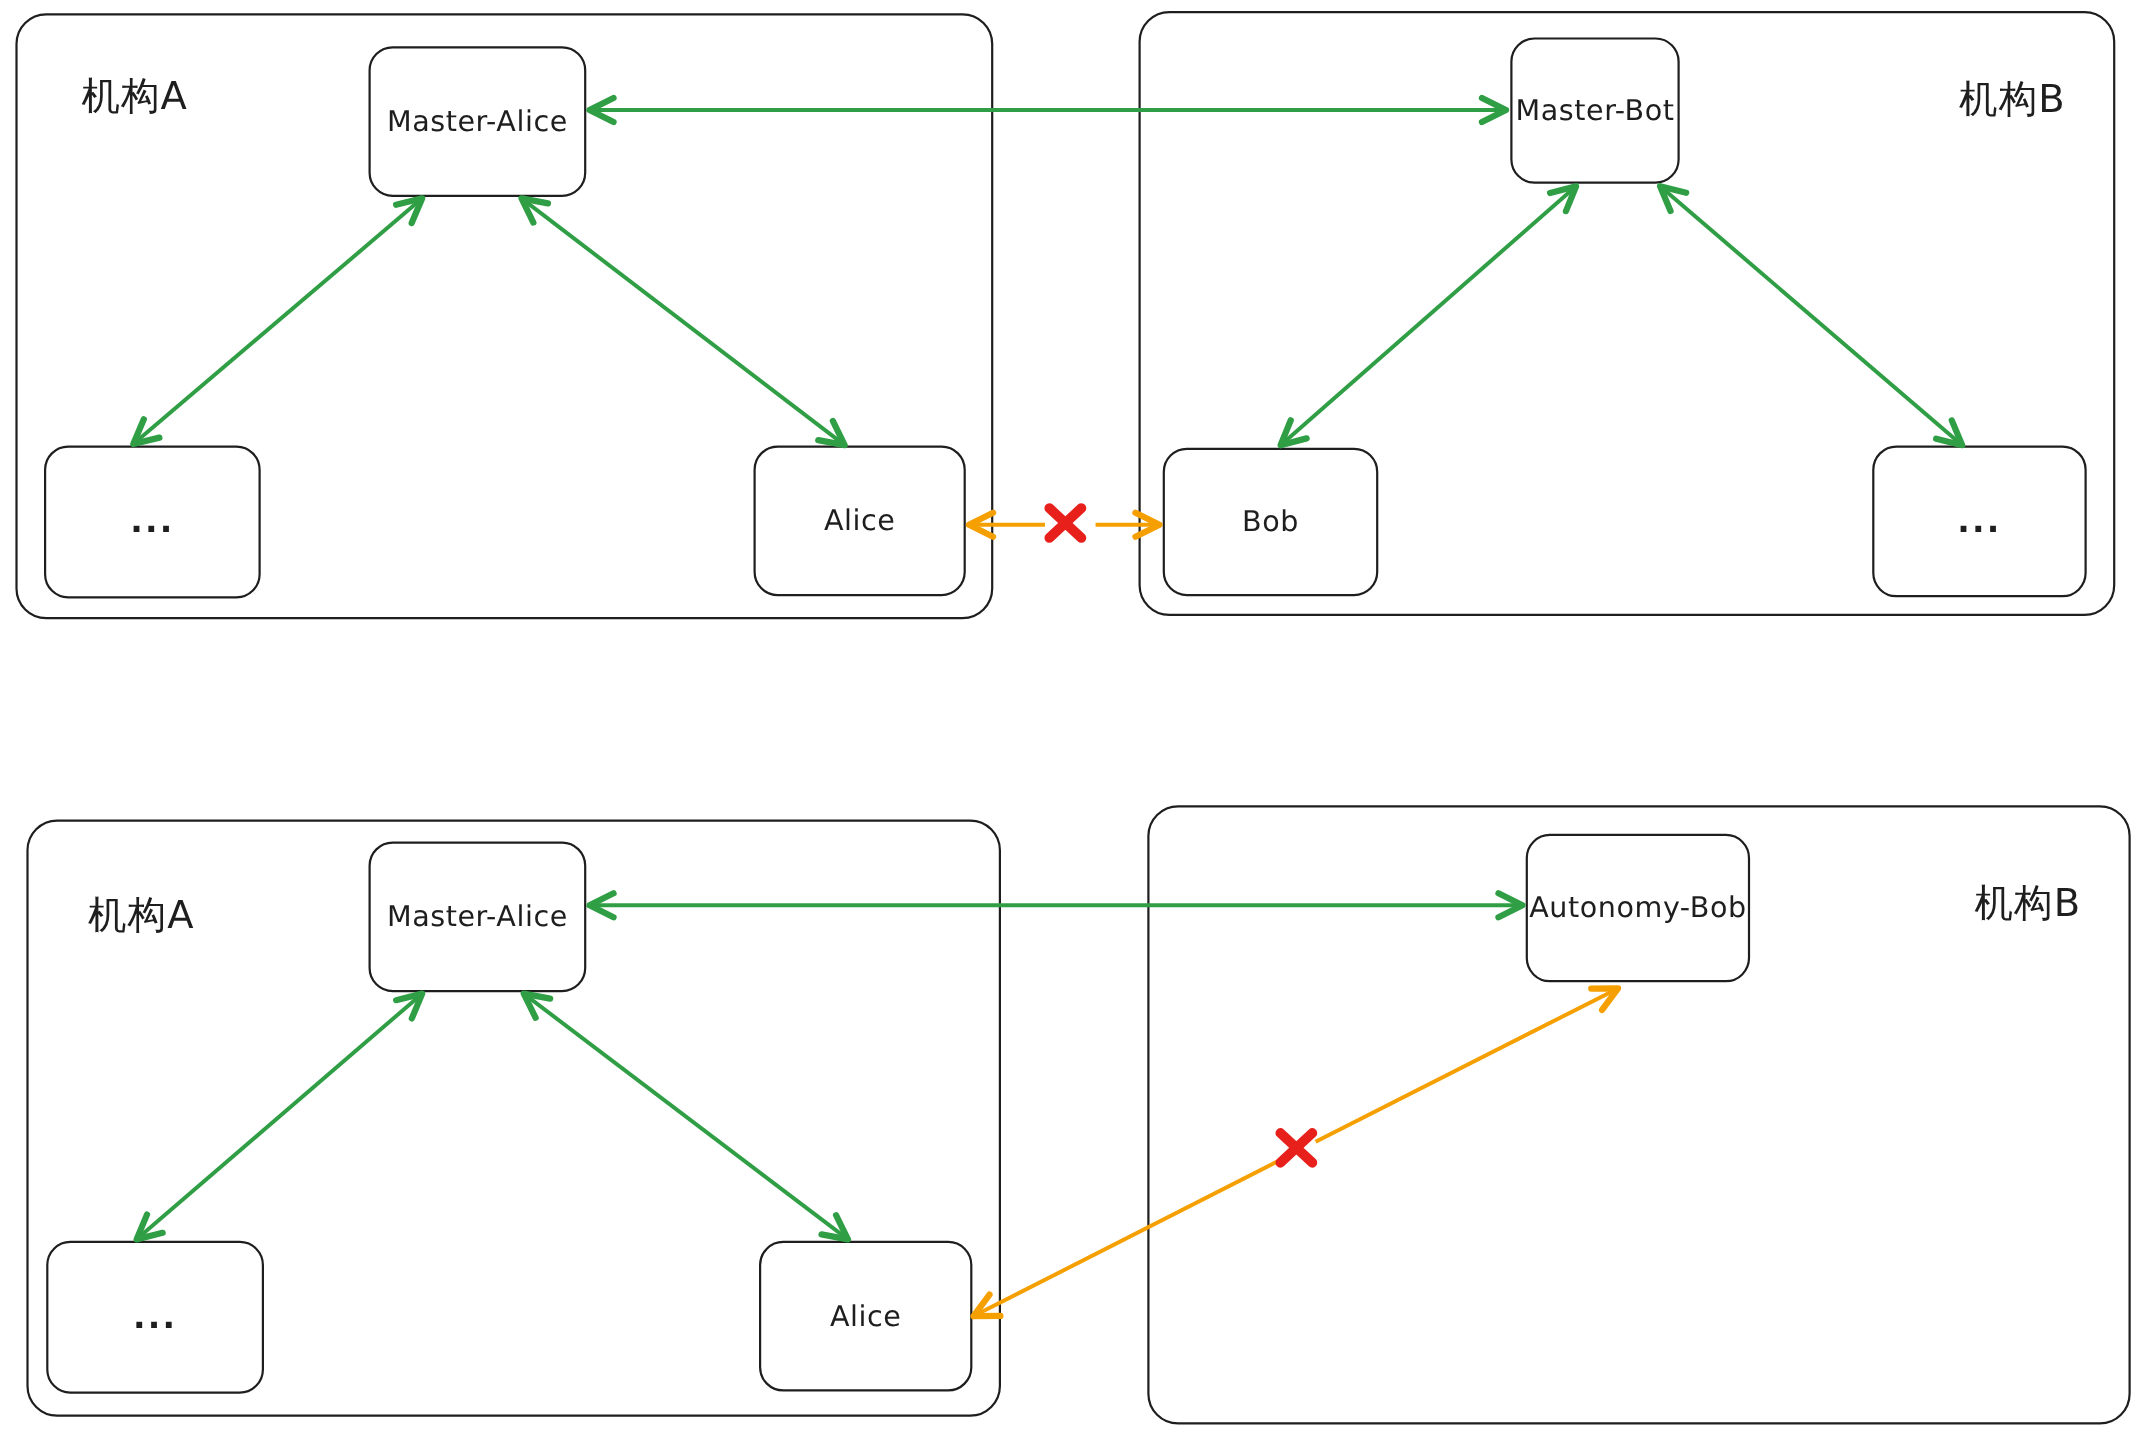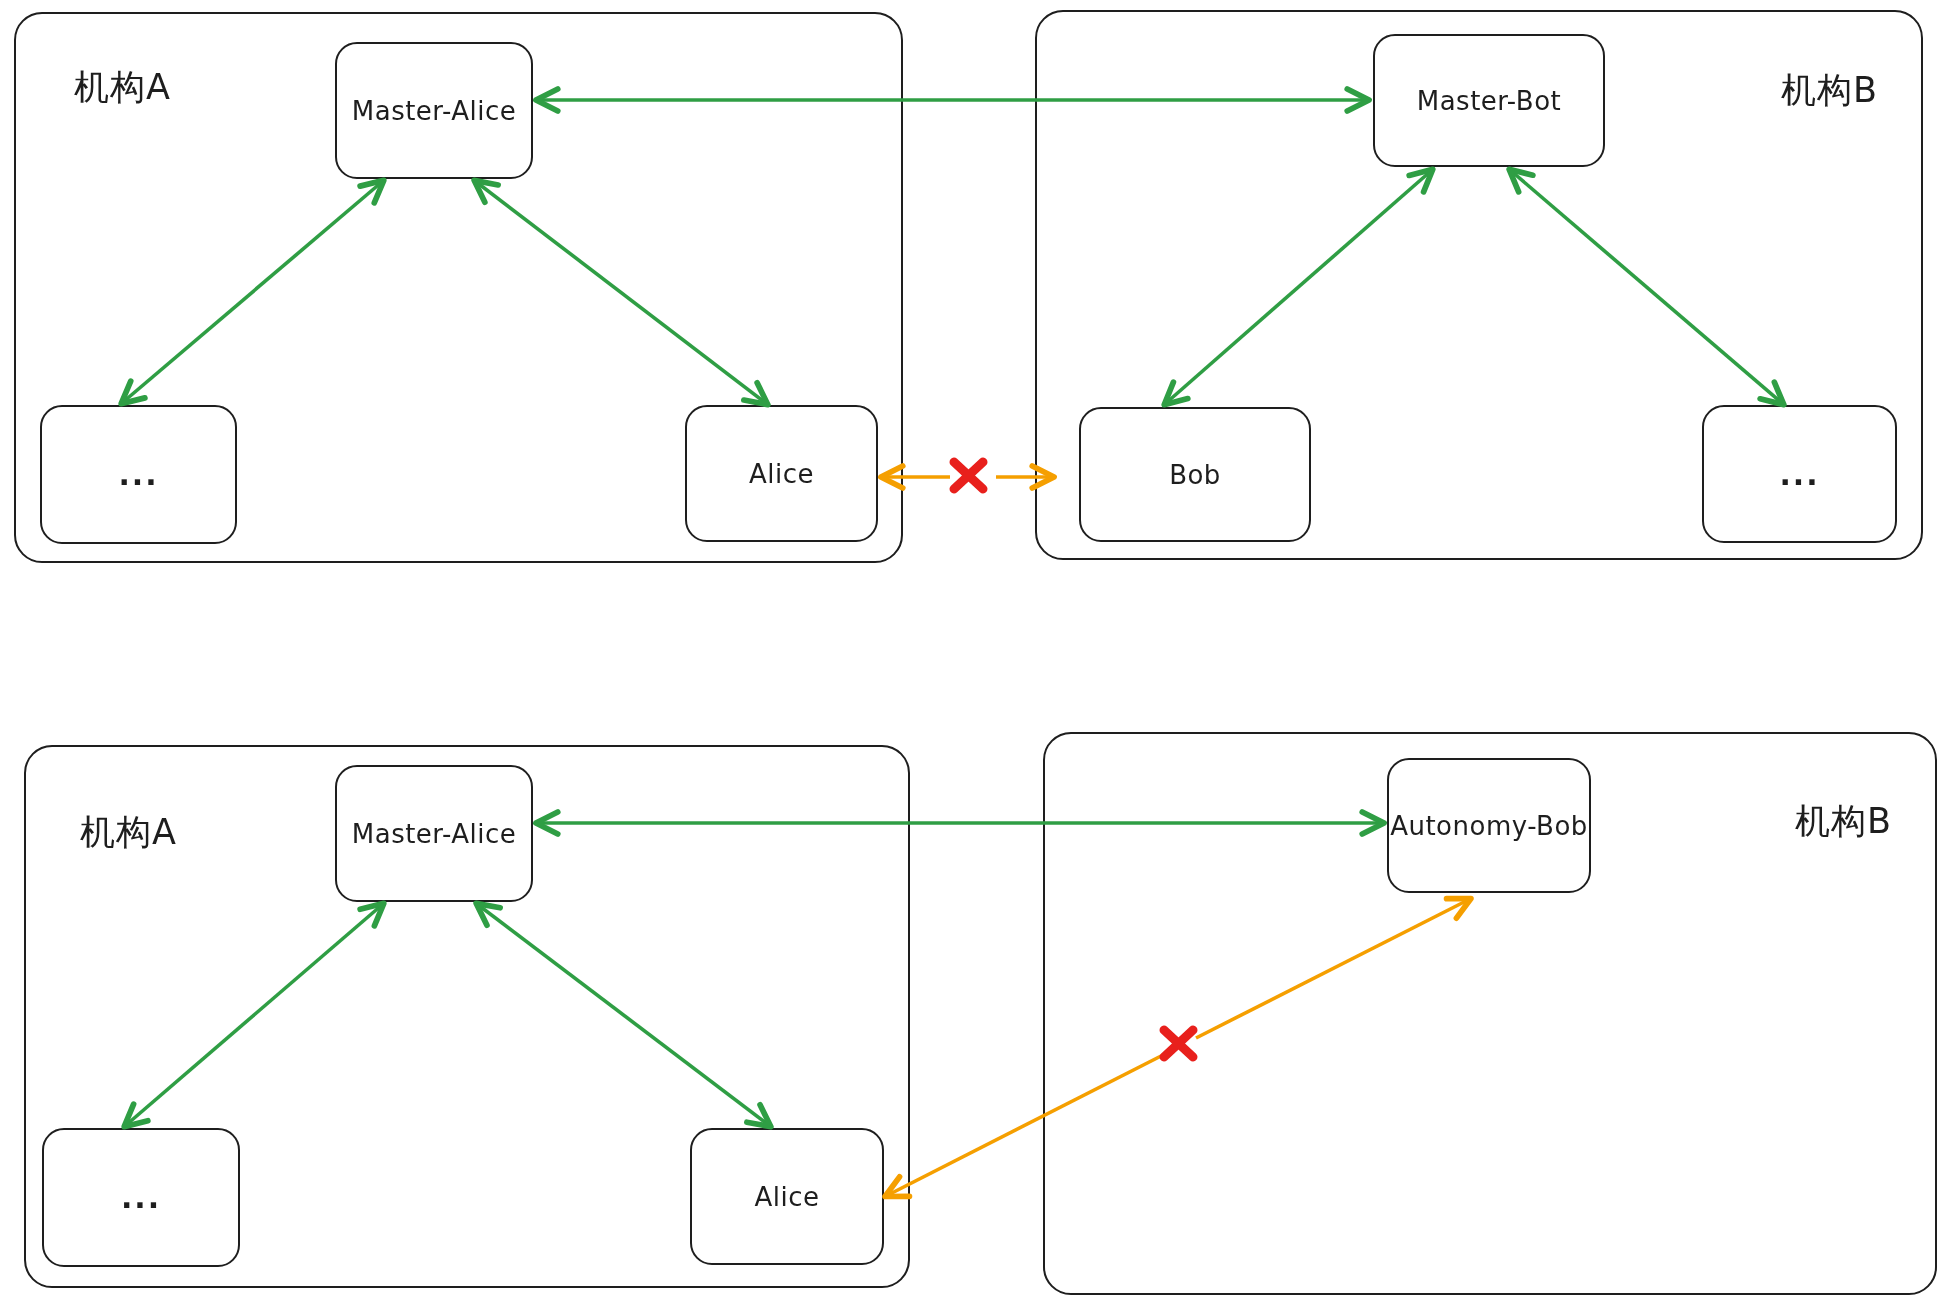--- a/index.html
+++ b/index.html
@@ -67,22 +67,22 @@
     <div class="org-label" style="left:58px;top:50px;">机构A</div>
   </div>
   <div class="org" style="left:1035px;top:10px;width:888px;height:550px;">
     <div class="org-label" style="right:43px;top:55px;">机构B</div>
   </div>
 
   <div class="node" style="left:335px;top:42px;width:198px;height:137px;">Master-Alice</div>
   <div class="node dots" style="left:40px;top:405px;width:197px;height:139px;">...</div>
   <div class="node" style="left:685px;top:405px;width:193px;height:137px;">Alice</div>
 
-  <div class="node" style="left:1373px;top:34px;width:232px;height:133px;">Master-Bot</div>
-  <div class="node" style="left:1079px;top:407px;width:232px;height:135px;">Bob</div>
+  <div class="node" style="left:1373px;top:34px;width:154px;height:133px;">Master-Bot</div>
+  <div class="node" style="left:1057px;top:407px;width:196px;height:135px;">Bob</div>
   <div class="node dots" style="left:1702px;top:405px;width:195px;height:138px;">...</div>
 
   <div class="org" style="left:24px;top:745px;width:886px;height:543px;">
     <div class="org-label" style="left:54px;top:62px;">机构A</div>
   </div>
   <div class="org" style="left:1043px;top:732px;width:894px;height:563px;">
     <div class="org-label" style="right:43px;top:64px;">机构B</div>
   </div>
 
   <div class="node" style="left:335px;top:765px;width:198px;height:137px;">Master-Alice</div>

